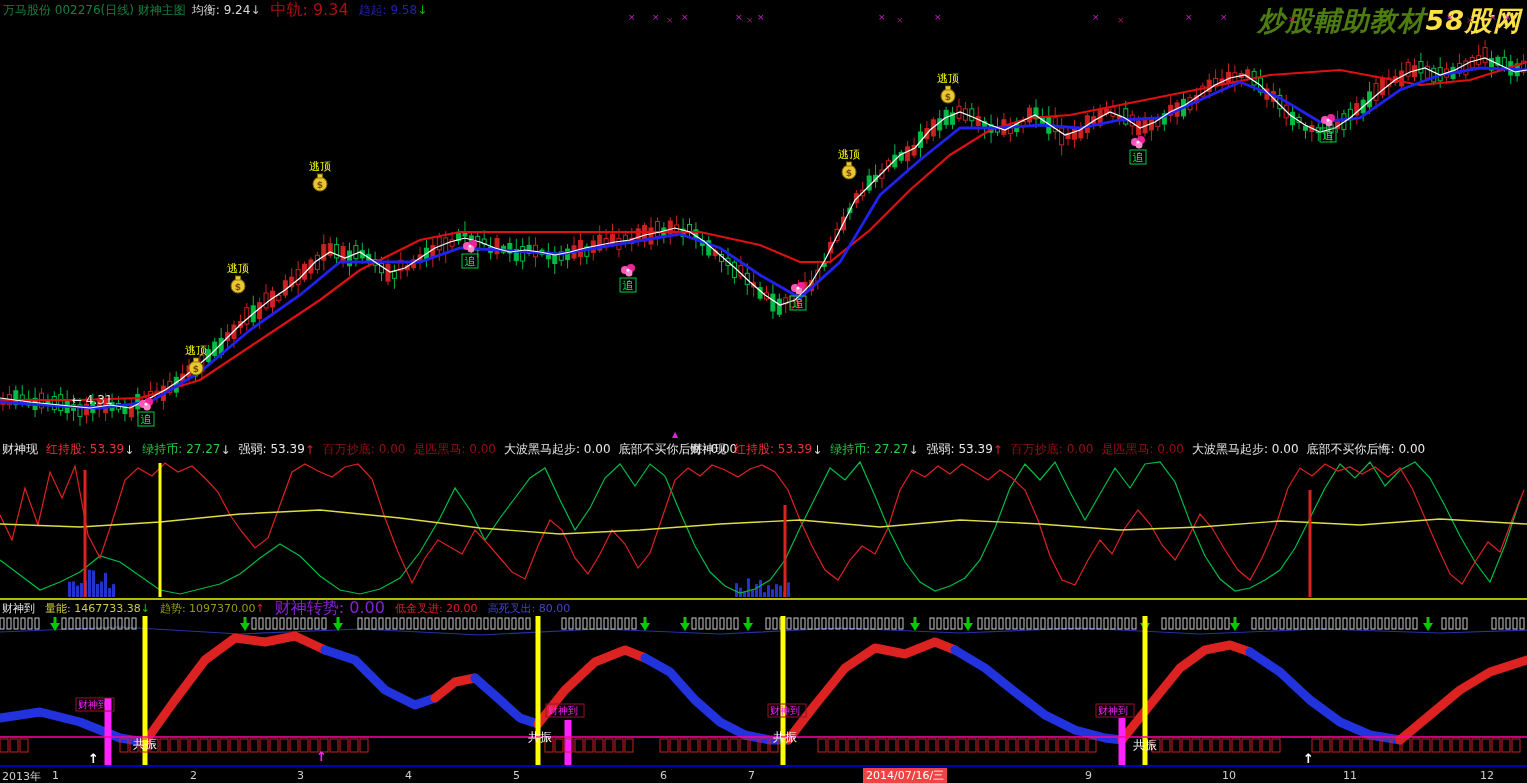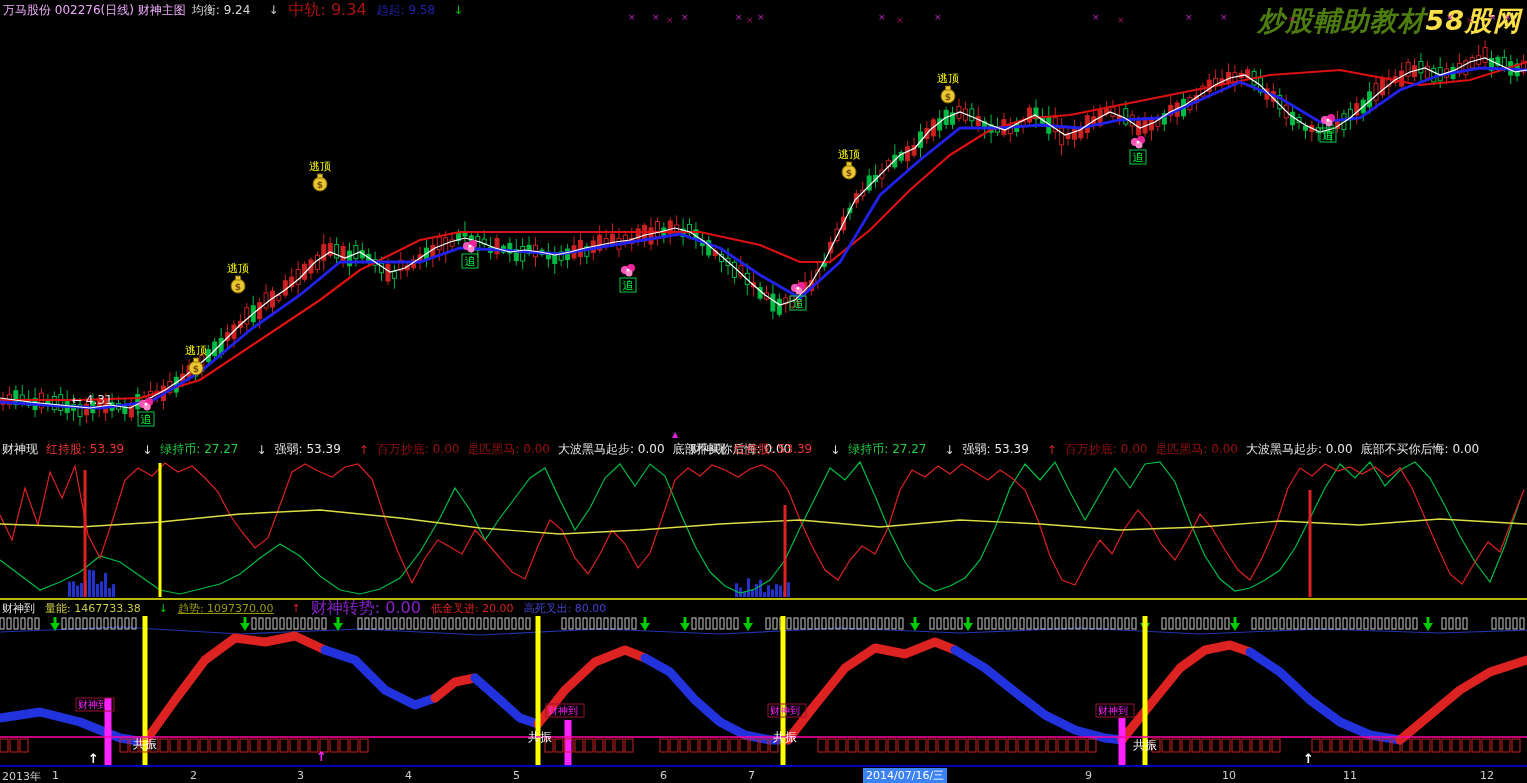--- a/index.html
+++ b/index.html
@@ -1,43 +1,43 @@
 <!DOCTYPE html>
 <html><head>
 <meta charset="utf-8">
 <style>
   html,body{margin:0;padding:0;background:#000;}
   .screen{position:relative;width:1527px;height:783px;background:#000;overflow:hidden;
           font-family:"DejaVu Sans",sans-serif;}
   .abs{position:absolute;}
   .top-header{left:0;top:0;width:1250px;height:20px;display:flex;align-items:center;gap:6px;
               font-size:12px;padding-left:3px;white-space:nowrap;}
-  .hdr-item{display:inline-flex;gap:18px;align-items:center;}
+  .hdr-item{display:inline-flex;gap:0;align-items:center;}
   .watermark{right:6px;top:6px;text-align:right;line-height:1.1;font-style:italic;font-weight:bold;}
   .wm1{font-size:27px;letter-spacing:1px;}
   .wm1 .y{color:#fde047;}
   .wm1 .w{color:#4d7c0f;}
   .wm2{font-size:23px;color:#e8e8e8;letter-spacing:5px;}
   svg{position:absolute;left:0;display:block;}
   .panel-header{position:absolute;height:17px;display:flex;gap:10px;align-items:center;
                 font-size:12px;white-space:nowrap;}
   .sep{position:absolute;left:0;width:1527px;}
   .marker{position:absolute;font-size:9px;line-height:9px;}
   .axis{position:absolute;left:0;top:765px;width:1527px;height:18px;border-top:2px solid #0000bb;
         font-size:11px;color:#cfcfcf;}
   .axis span{position:absolute;top:2px;}
-  .axis .hl{background:#3b82f6;color:#fff;padding:0 3px;top:1px;}
+  .axis .hl{background:#ef4444;color:#fff;padding:0 3px;top:1px;}
 </style>
 </head>
 <body>
 
 <div class="screen">
 
   <div class="abs top-header">
-    <span style="color:#f0abfc;">万马股份 002276(日线) 财神主图</span>
+    <span style="color:#15803d;">万马股份 002276(日线) 财神主图</span>
     <span id="top-header-items" style="display:inline-flex;gap:10px;">
         <span class="hdr-item" style="font-size: 12px;">
           <span style="color: rgb(216, 216, 216);">均衡: 9.24</span>
           <span style="color: rgb(200, 200, 200);">↓</span>
         </span>
         <span class="hdr-item" style="font-size: 16px;">
           <span style="color: rgb(170, 17, 17);">中轨: 9.34</span>
         </span>
         <span class="hdr-item" style="font-size: 12px;">
           <span style="color: rgb(34, 34, 170);">趋起: 9.58</span>
@@ -729,21 +729,21 @@
 
   <div class="sep" id="sep-line" style="top: 598px; height: 2px; background: rgb(184, 184, 0);"></div>
 
   <div class="panel-header" id="bottom-header" style="top:600px;left:2px;font-size:11px;">
       <span style="color: rgb(232, 232, 232);">财神到</span>
       <span class="hdr-item" style="font-size: 11px;">
         <span style="color: rgb(204, 204, 68);">量能: 1467733.38</span>
         <span style="color: rgb(0, 204, 0);">↓</span>
       </span>
       <span class="hdr-item" style="font-size: 11px;">
-        <span style="color: rgb(153, 153, 17); text-decoration: underline;">趋势: 1097370.00</span>
+        <span style="color: rgb(153, 153, 17);">趋势: 1097370.00</span>
         <span style="color: rgb(221, 34, 34);">↑</span>
       </span>
       <span class="hdr-item" style="font-size: 16px;">
         <span style="color: rgb(136, 34, 204);">财神转势: 0.00</span>
       </span>
       <span class="hdr-item" style="font-size: 11px;">
         <span style="color: rgb(221, 34, 34);">低金叉进: 20.00</span>
       </span>
       <span class="hdr-item" style="font-size: 11px;">
         <span style="color: rgb(68, 68, 204);">高死叉出: 80.00</span>

